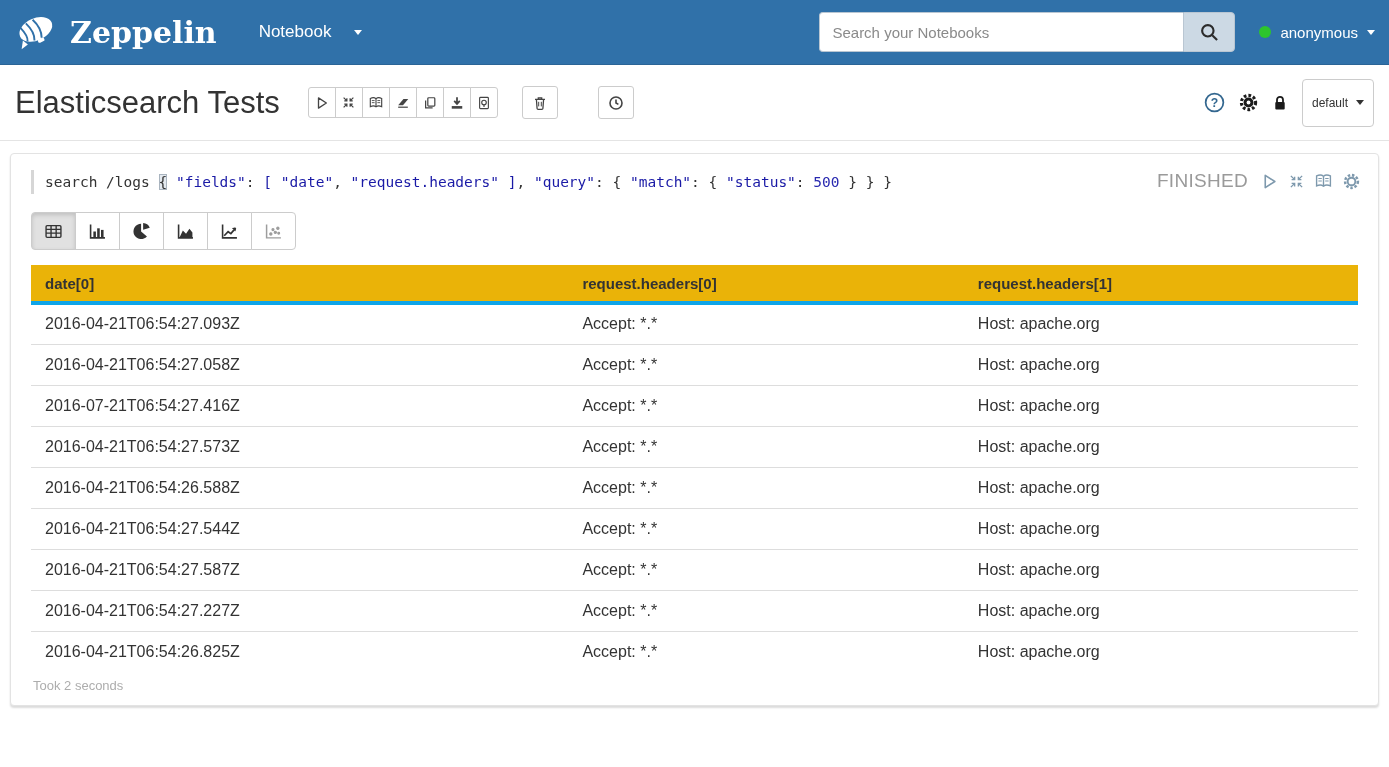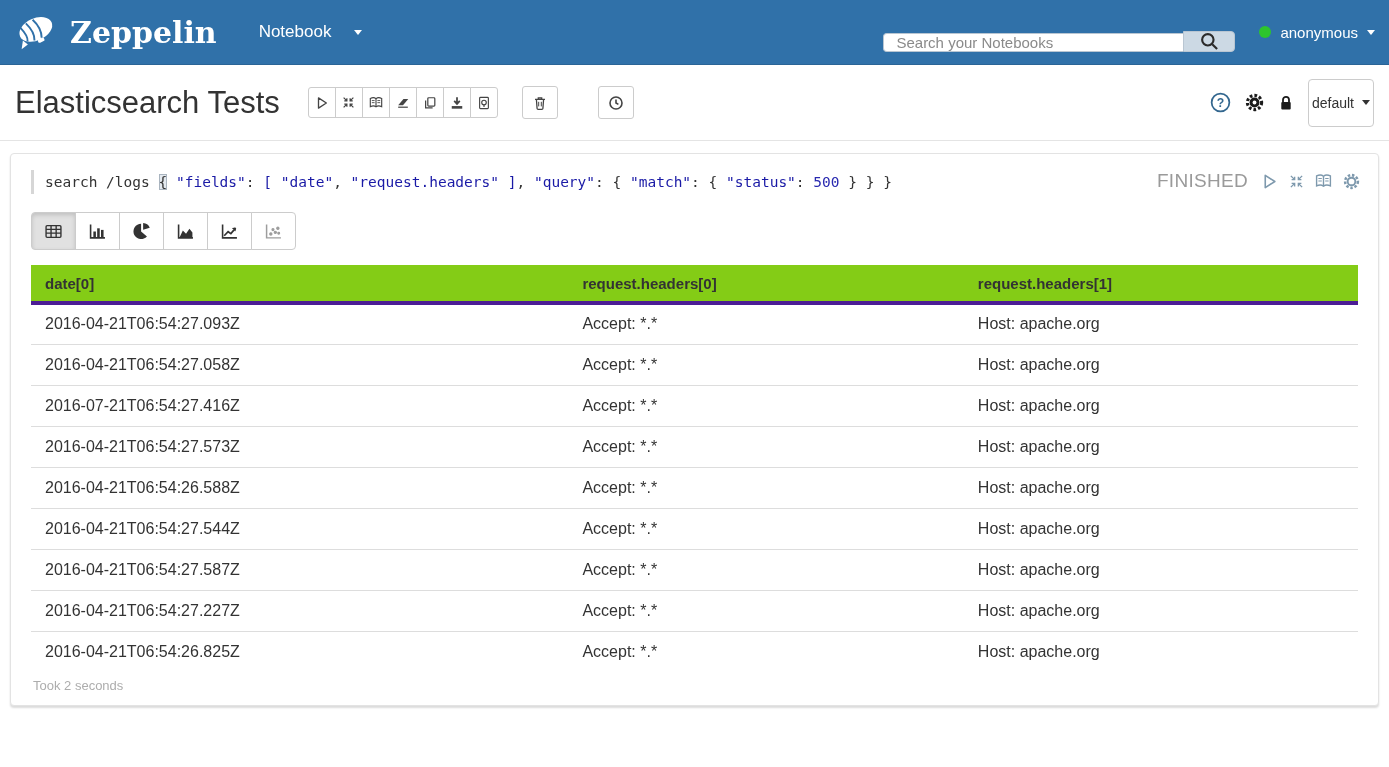--- a/index.html
+++ b/index.html
@@ -8,21 +8,21 @@
 
   
   .navbar { height:65px; background:#3071a9; border-bottom:1px solid #2a6496;
     display:flex; align-items:center; padding:16px 14px; }
   .brand { display:flex; align-items:center; gap:10px; cursor:pointer; }
   .brand-title { font-family:"DejaVu Serif", serif; font-weight:bold; font-size:30px; color:#fff; }
   .nav-item { color:#fff; font-size:17px; margin-left:42px; display:flex; align-items:center; gap:23px; cursor:pointer; }
   .caret { width:0; height:0; border-left:4px solid transparent; border-right:4px solid transparent; border-top:5px solid #fff; display:inline-block; }
   .caret.dark { border-top-color:#333; }
   .nav-spacer { flex:1; }
-  .search-group { display:flex; width:352px; height:40px;align-items:flex-end; }
+  .search-group { display:flex; width:416px; height:40px; }
   .search-group input { flex:1; border:1px solid #b9c6d2; border-right:none; border-radius:4px 0 0 4px;
     padding:0 12px; font-size:15px; color:#333; outline:none; font-family:"Liberation Sans",sans-serif; }
   .search-group input::placeholder { color:#8a8a8a; }
   .search-btn { width:52px; background:#ccd9e4; border:1px solid #b9c6d2; border-radius:0 4px 4px 0;
     display:flex; align-items:center; justify-content:center; cursor:pointer; color:#2b2b2b; }
   .user-area { display:flex; align-items:center; gap:9px; margin-left:24px; cursor:pointer; }
   .status-dot { width:12px; height:12px; border-radius:50%; background:#2dc52d; }
   .user-name { color:#fff; font-size:15px; }
 
   
@@ -30,22 +30,22 @@
   .note-title { font-size:31px; font-weight:400; color:#333; white-space:nowrap; }
   .btn-group { display:flex; margin-left:28px; }
   .tb-btn { width:28px; height:31px; background:#fff; border:1px solid #ccc; margin-left:-1px;
     display:flex; align-items:center; justify-content:center; color:#444; cursor:pointer; }
   .btn-group .tb-btn:first-child { border-radius:3px 0 0 3px; margin-left:0; }
   .btn-group .tb-btn:last-child { border-radius:0 3px 3px 0; }
   .tb-single { width:36px; height:33px; border:1px solid #ccc; border-radius:3px; background:#fff;
     display:flex; align-items:center; justify-content:center; color:#444; cursor:pointer; }
   .note-bar-right { flex:1; display:flex; align-items:center; justify-content:flex-end; gap:14px; }
   .icon-plain { display:flex; align-items:center; cursor:pointer; }
-  .default-btn { height:48px; border:1px solid #ccc; border-radius:4px; background:#fff; padding:0 3px;
-    font-size:14px; color:#333; display:flex; align-items:center; gap:8px; cursor:pointer; }
+  .default-btn { height:48px; border:1px solid #ccc; border-radius:4px; background:#fff; padding:0 9px;
+    font-size:12px; color:#333; display:flex; align-items:center; gap:8px; cursor:pointer; }
 
   
   .card { margin:12px 10px 0 10px; border:1px solid #e3e3e3; border-radius:4px;
     box-shadow:0 2px 2px rgba(0,0,0,.14); background:#fff; position:relative;
     padding:16px 20px 8px 20px; }
   .p-controls { position:absolute; top:16px; right:18px; display:flex; align-items:center; gap:11px; color:#7e99ad; }
   .p-status { color:#9a9a9a; font-size:19px; letter-spacing:.3px; margin-right:2px; }
   .p-ctl { cursor:pointer; display:flex; align-items:center; }
   .editor { border-left:3px solid #d6d6d6; padding:2px 0 2px 11px;
     font-family:"DejaVu Sans Mono", monospace; font-size:14.5px; color:#333; cursor:text; }
@@ -58,22 +58,22 @@
 
   .chart-btns { display:flex; margin-top:18px; }
   .chart-btn { width:45px; height:38px; background:#fff; border:1px solid #ccc; margin-left:-1px;
     display:flex; align-items:center; justify-content:center; color:#333; cursor:pointer; }
   .chart-btns .chart-btn:first-child { border-radius:4px 0 0 4px; margin-left:0; }
   .chart-btns .chart-btn:last-child { border-radius:0 4px 4px 0; }
   .chart-btn.active { background:#e1e1e1; box-shadow:inset 0 2px 4px rgba(0,0,0,.15); }
   .chart-btn.dim { color:#9d9d9d; }
 
   table.result { width:100%; border-collapse:collapse; table-layout:fixed; margin-top:15px; }
-  table.result th { background:#84cc16; height:38px; text-align:left; font-size:15px; font-weight:bold;
-    color:#333; padding:0 0 0 14px; border-bottom:4px solid #4c1d95; cursor:pointer; }
+  table.result th { background:#eab308; height:38px; text-align:left; font-size:15px; font-weight:bold;
+    color:#333; padding:0 0 0 14px; border-bottom:4px solid #0ea5e9; cursor:pointer; }
   table.result td { height:41px; font-size:16px; color:#333; padding:0 0 0 14px;
     border-bottom:1px solid #ddd; white-space:nowrap; overflow:hidden; }
   table.result tr:last-child td { border-bottom:none; }
   .result-footer { color:#adadad; font-size:13px; margin:6px 0 4px 2px; }
 
   svg { display:block; }
 </style>
 </head>
 <body>
 

